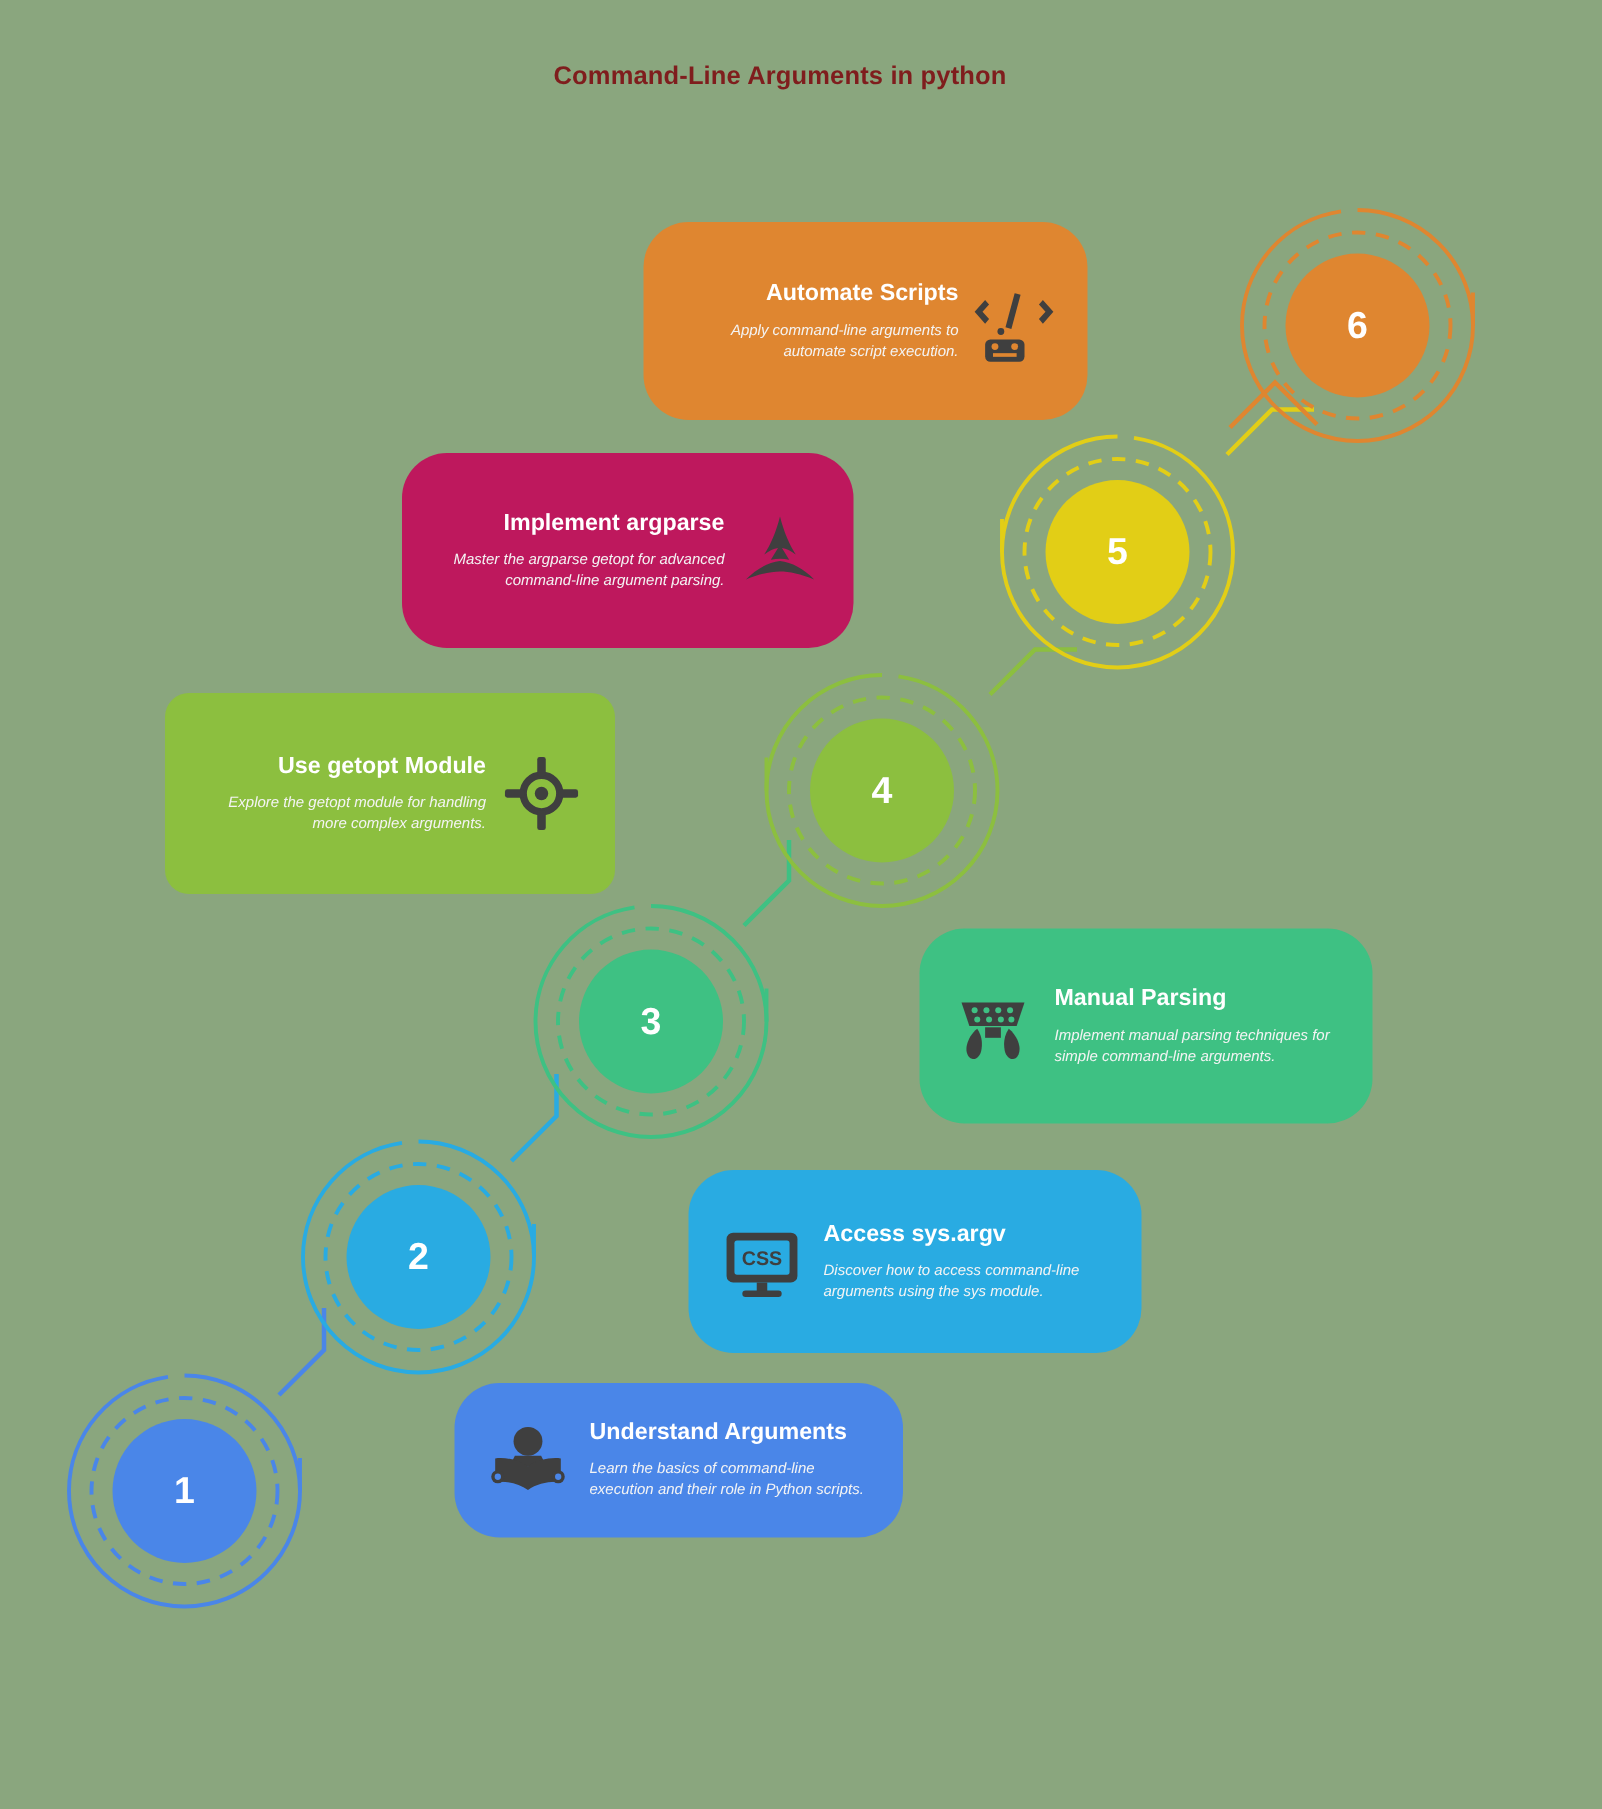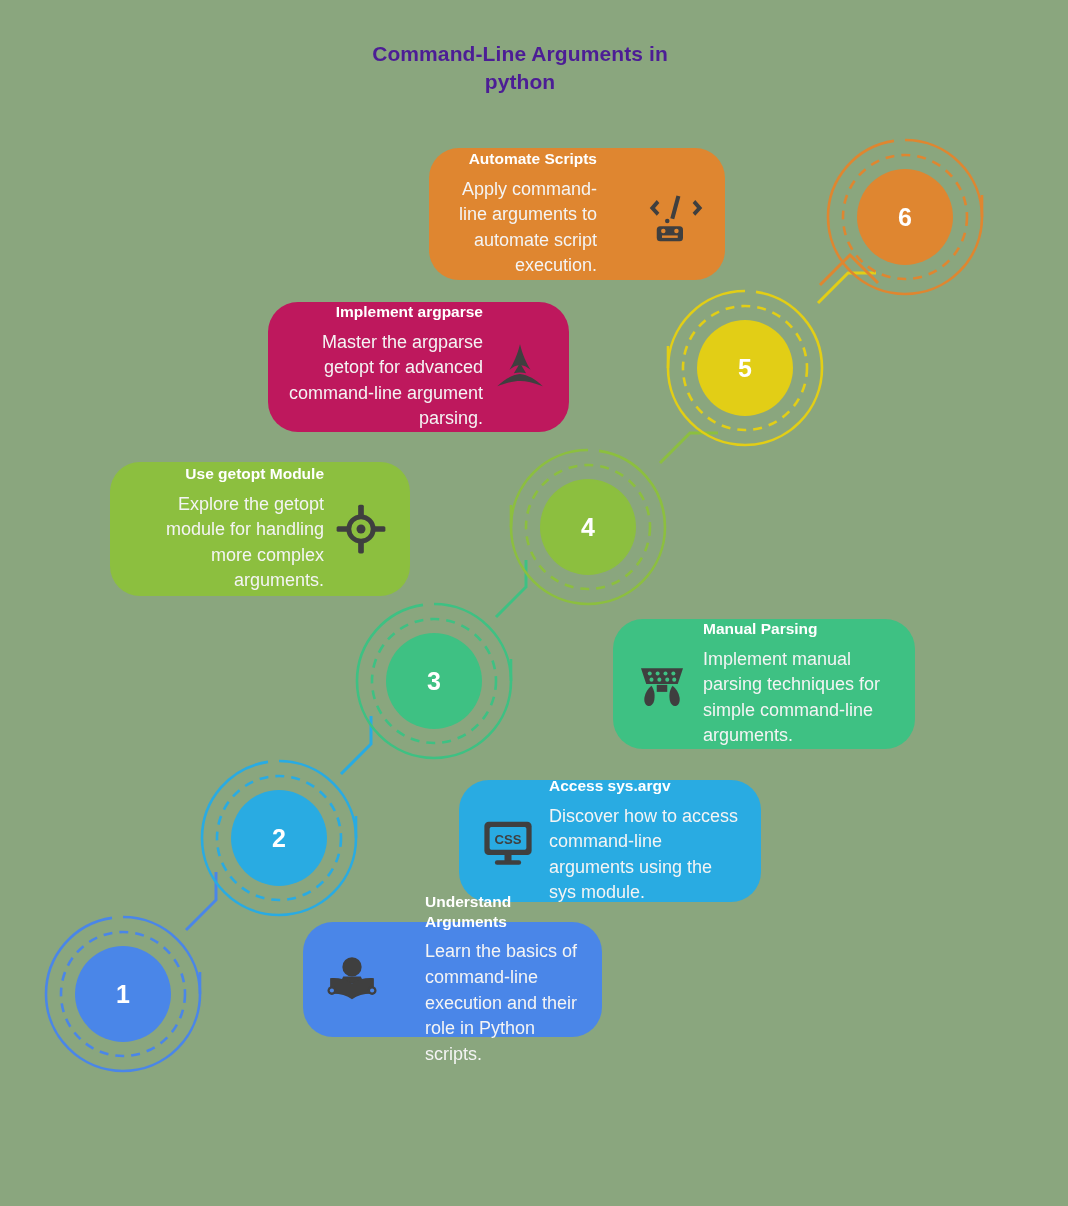--- a/index.html
+++ b/index.html
@@ -26,22 +26,22 @@
     width: 1068px;
     height: 1206px;
     pointer-events: none;
   }
   .title {
     position: absolute;
     left: 334px;
     top: 40px;
     width: 372px;
     text-align: center;
-    color: #4c1d95;
-    font-size: 21px;
+    color: #7f1d1d;
+    font-size: 17px;
     font-weight: bold;
     line-height: 1.35;
     letter-spacing: .1px;
   }
 
   
   .card {
     position: absolute;
     border-radius: 30px;
     box-sizing: border-box;
@@ -55,46 +55,47 @@
     min-width: 0;
   }
   .card .card-title {
     font-size: 15.5px;
     font-weight: bold;
     line-height: 1.28;
     margin-bottom: 8px;
     color: #ffffff;
   }
   .card .card-desc {
-    font-size: 18px;
+    font-size: 10px;
     line-height: 1.42;
     color: #f4f4f4;
+    font-style: italic;
   }
   .card .ico {
     flex: 0 0 auto;
     width: 62px;
     height: 62px;
     display: flex;
     align-items: center;
     justify-content: center;
   }
   .card .ico svg { display: block; }
 
   .align-right .txt { text-align: right; }
   .align-right .ico { margin-left: 6px; }
   .align-left .txt  { text-align: left; }
   .align-left .ico  { margin-right: 10px; }
 
   
-  #card6 { left: 429px; top: 148px;  width: 296px; height: 132px; gap: 42px; }
+  #card6 { left: 429px; top: 148px;  width: 296px; height: 132px; }
   #card5 { left: 268px; top: 302px;  width: 301px; height: 130px; }
-  #card4 { left: 110px; top: 462px;  width: 300px; height: 134px; }
+  #card4 { left: 110px; top: 462px;  width: 300px; height: 134px; border-radius: 16px; }
   #card3 { left: 613px; top: 619px;  width: 302px; height: 130px; justify-content: space-between; }
   #card2 { left: 459px; top: 780px;  width: 302px; height: 122px; }
-  #card1 { left: 303px; top: 922px;  width: 299px; height: 115px; gap: 32px; }
+  #card1 { left: 303px; top: 922px;  width: 299px; height: 103px; }
 
   
   .marker {
     position: absolute;
     width: 170px;
     height: 170px;
   }
   .marker .num {
     position: absolute;
     left: 0; top: 0;

